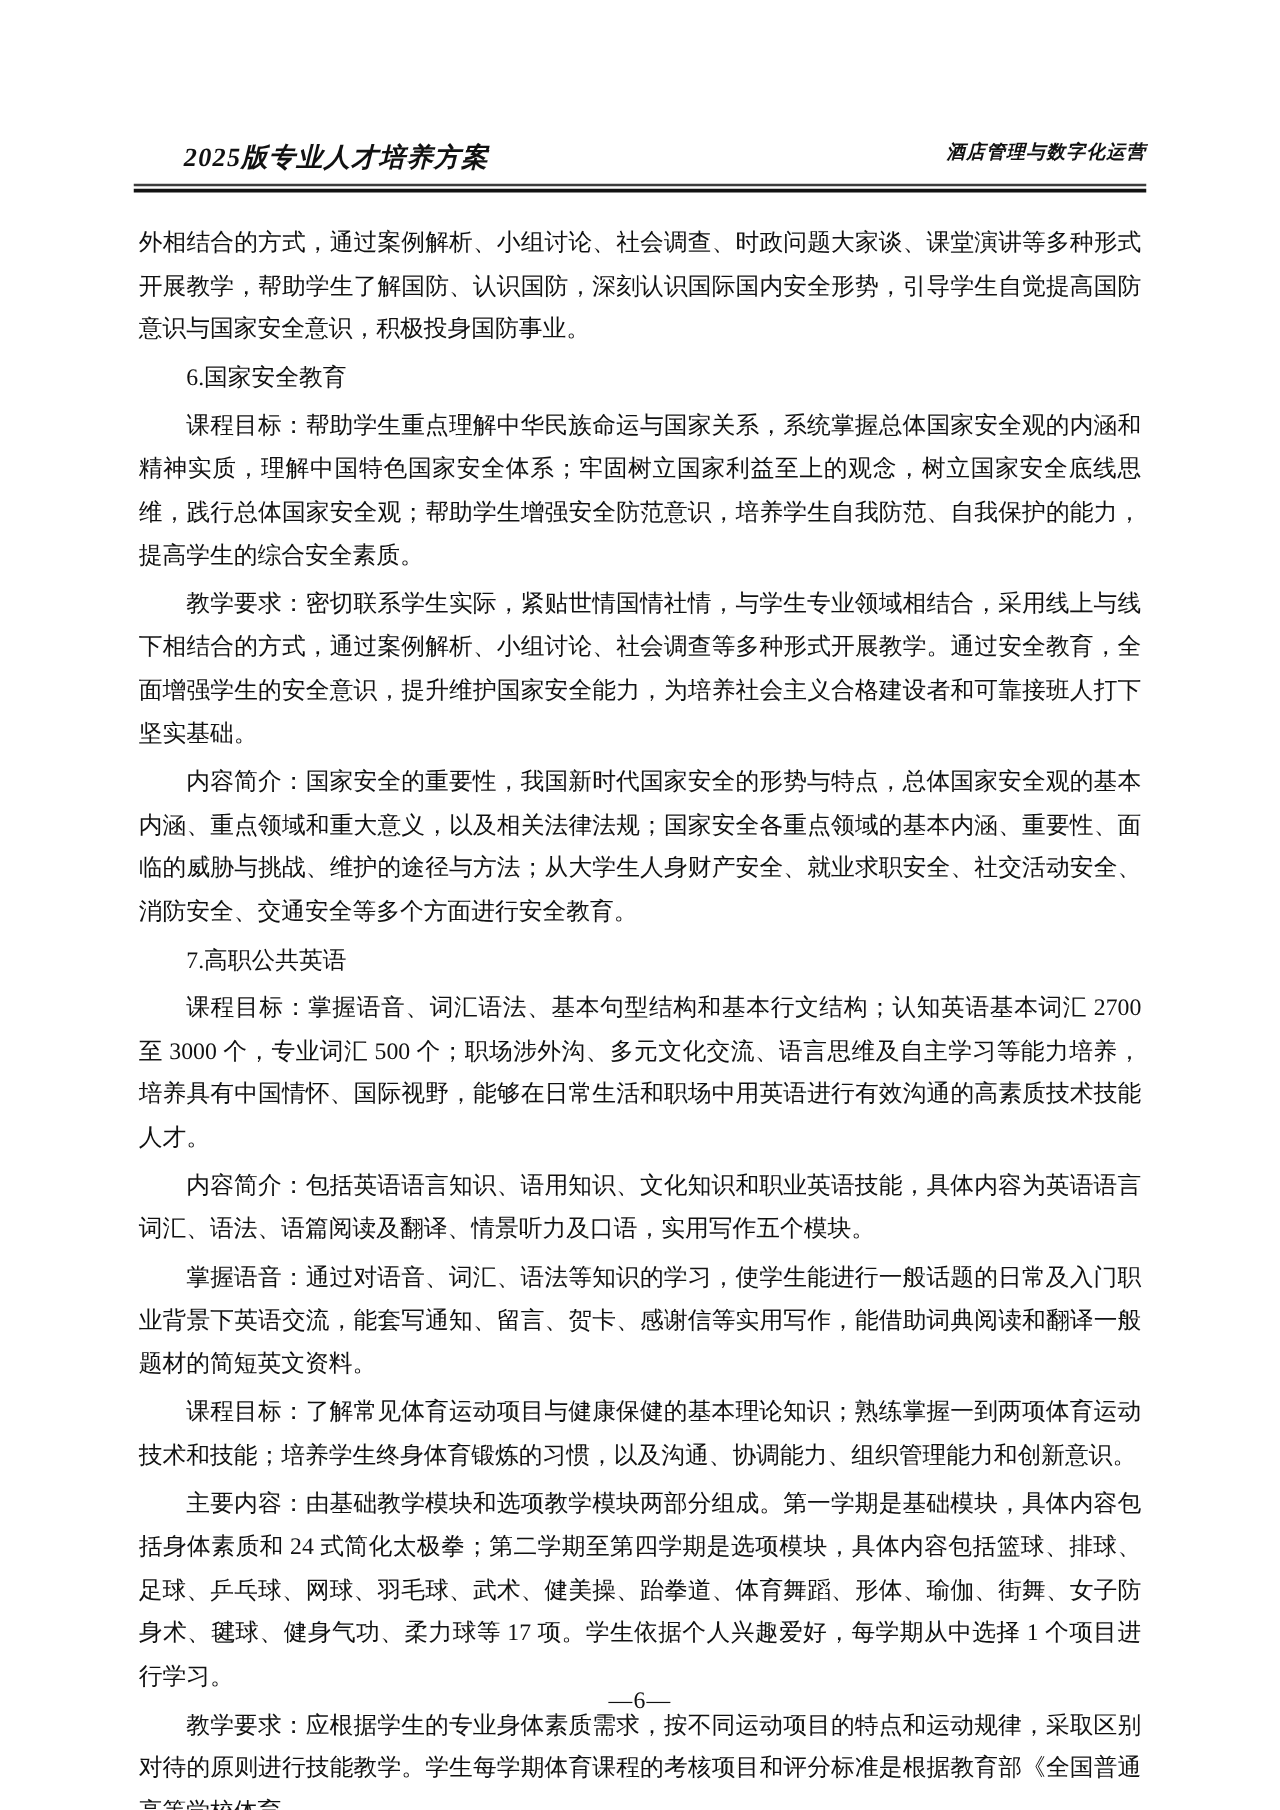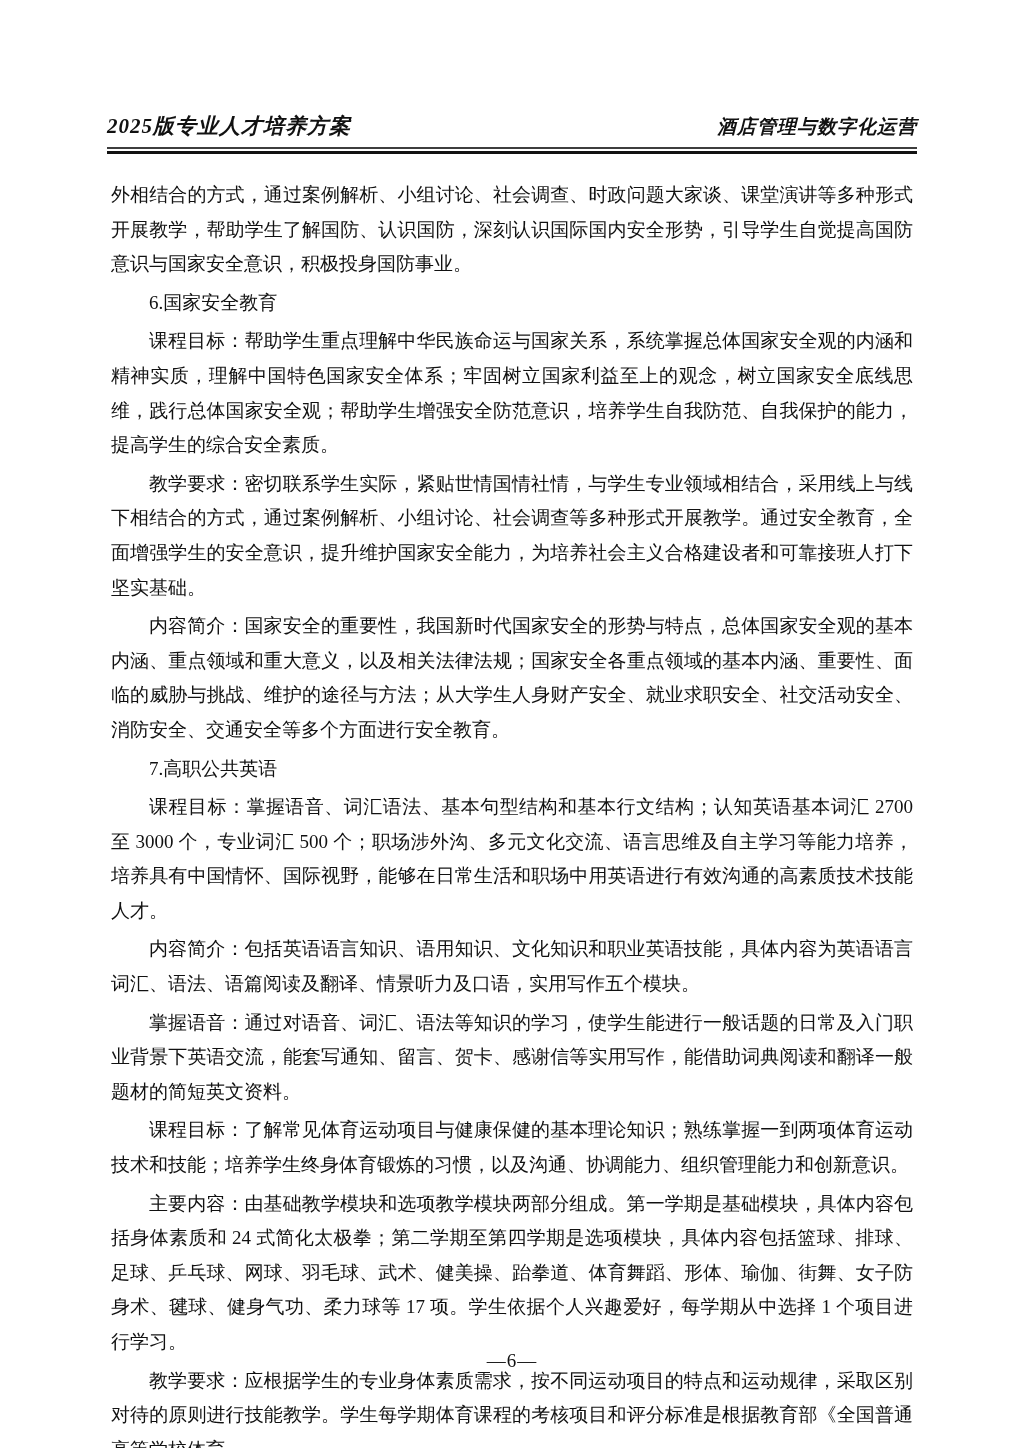--- a/index.html
+++ b/index.html
@@ -15,30 +15,31 @@
   }
   .header {
     position: absolute;
     top: 112px;
     left: 107px;
     width: 810px;
   }
   .header-row {
     display: flex;
     justify-content: space-between;
-    align-items: flex-end;
+    align-items: flex-start;
+    margin-left: 40px;
   }
   .header-left {
     font-size: 21px;
     font-weight: bold;
     font-style: italic;
     letter-spacing: 1px;
   }
   .header-right {
-    font-size: 19px;
+    font-size: 15px;
     font-weight: bold;
     font-style: italic;
     letter-spacing: 1px;
   }
   .header-rule {
     margin-top: 7px;
     height: 2px;
     border-top: 2px solid #3d3d3d;
     border-bottom: 3px solid #121212;
   }

